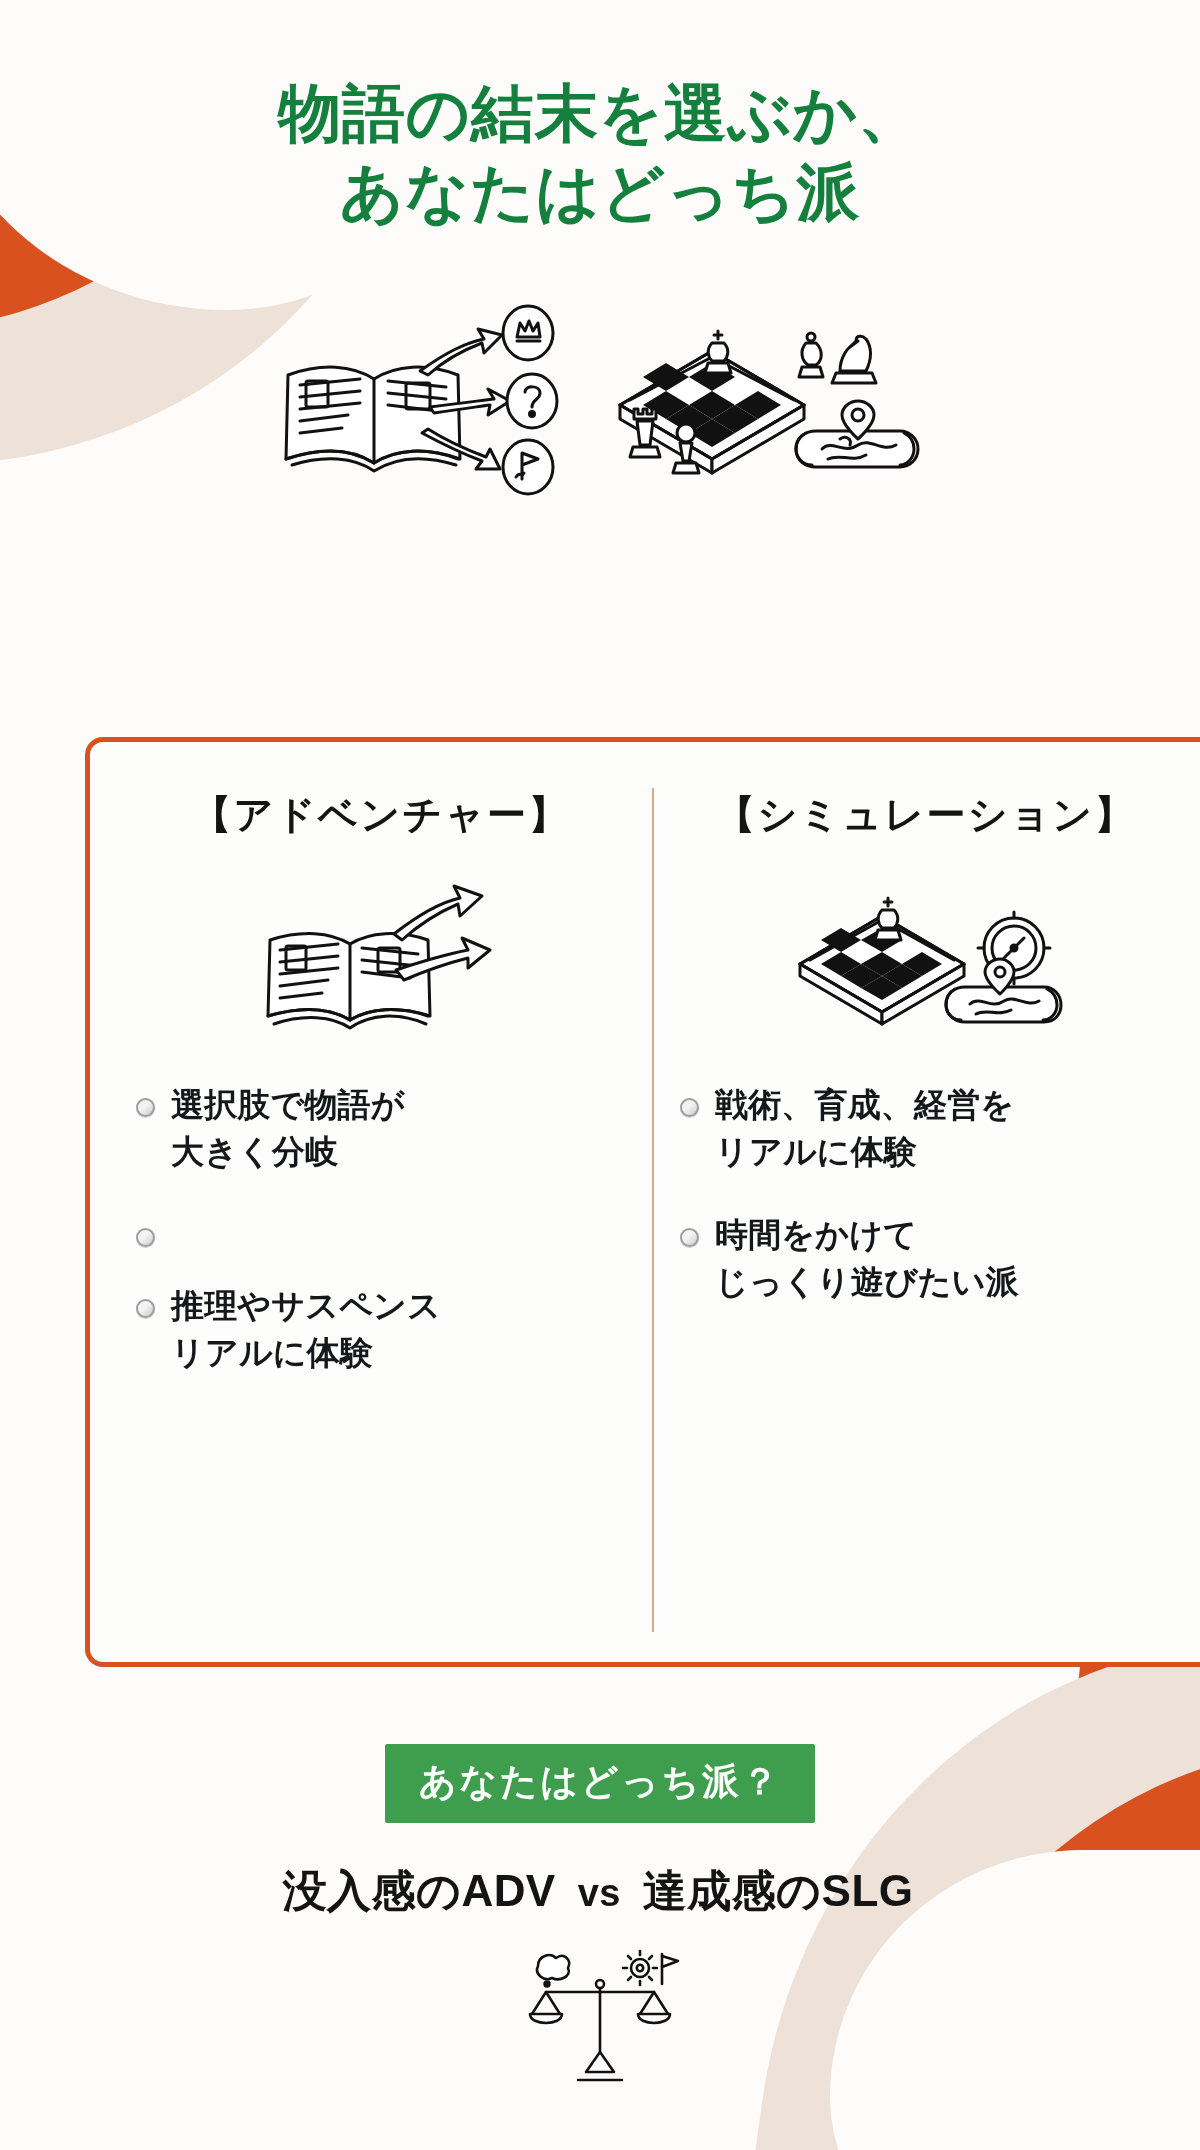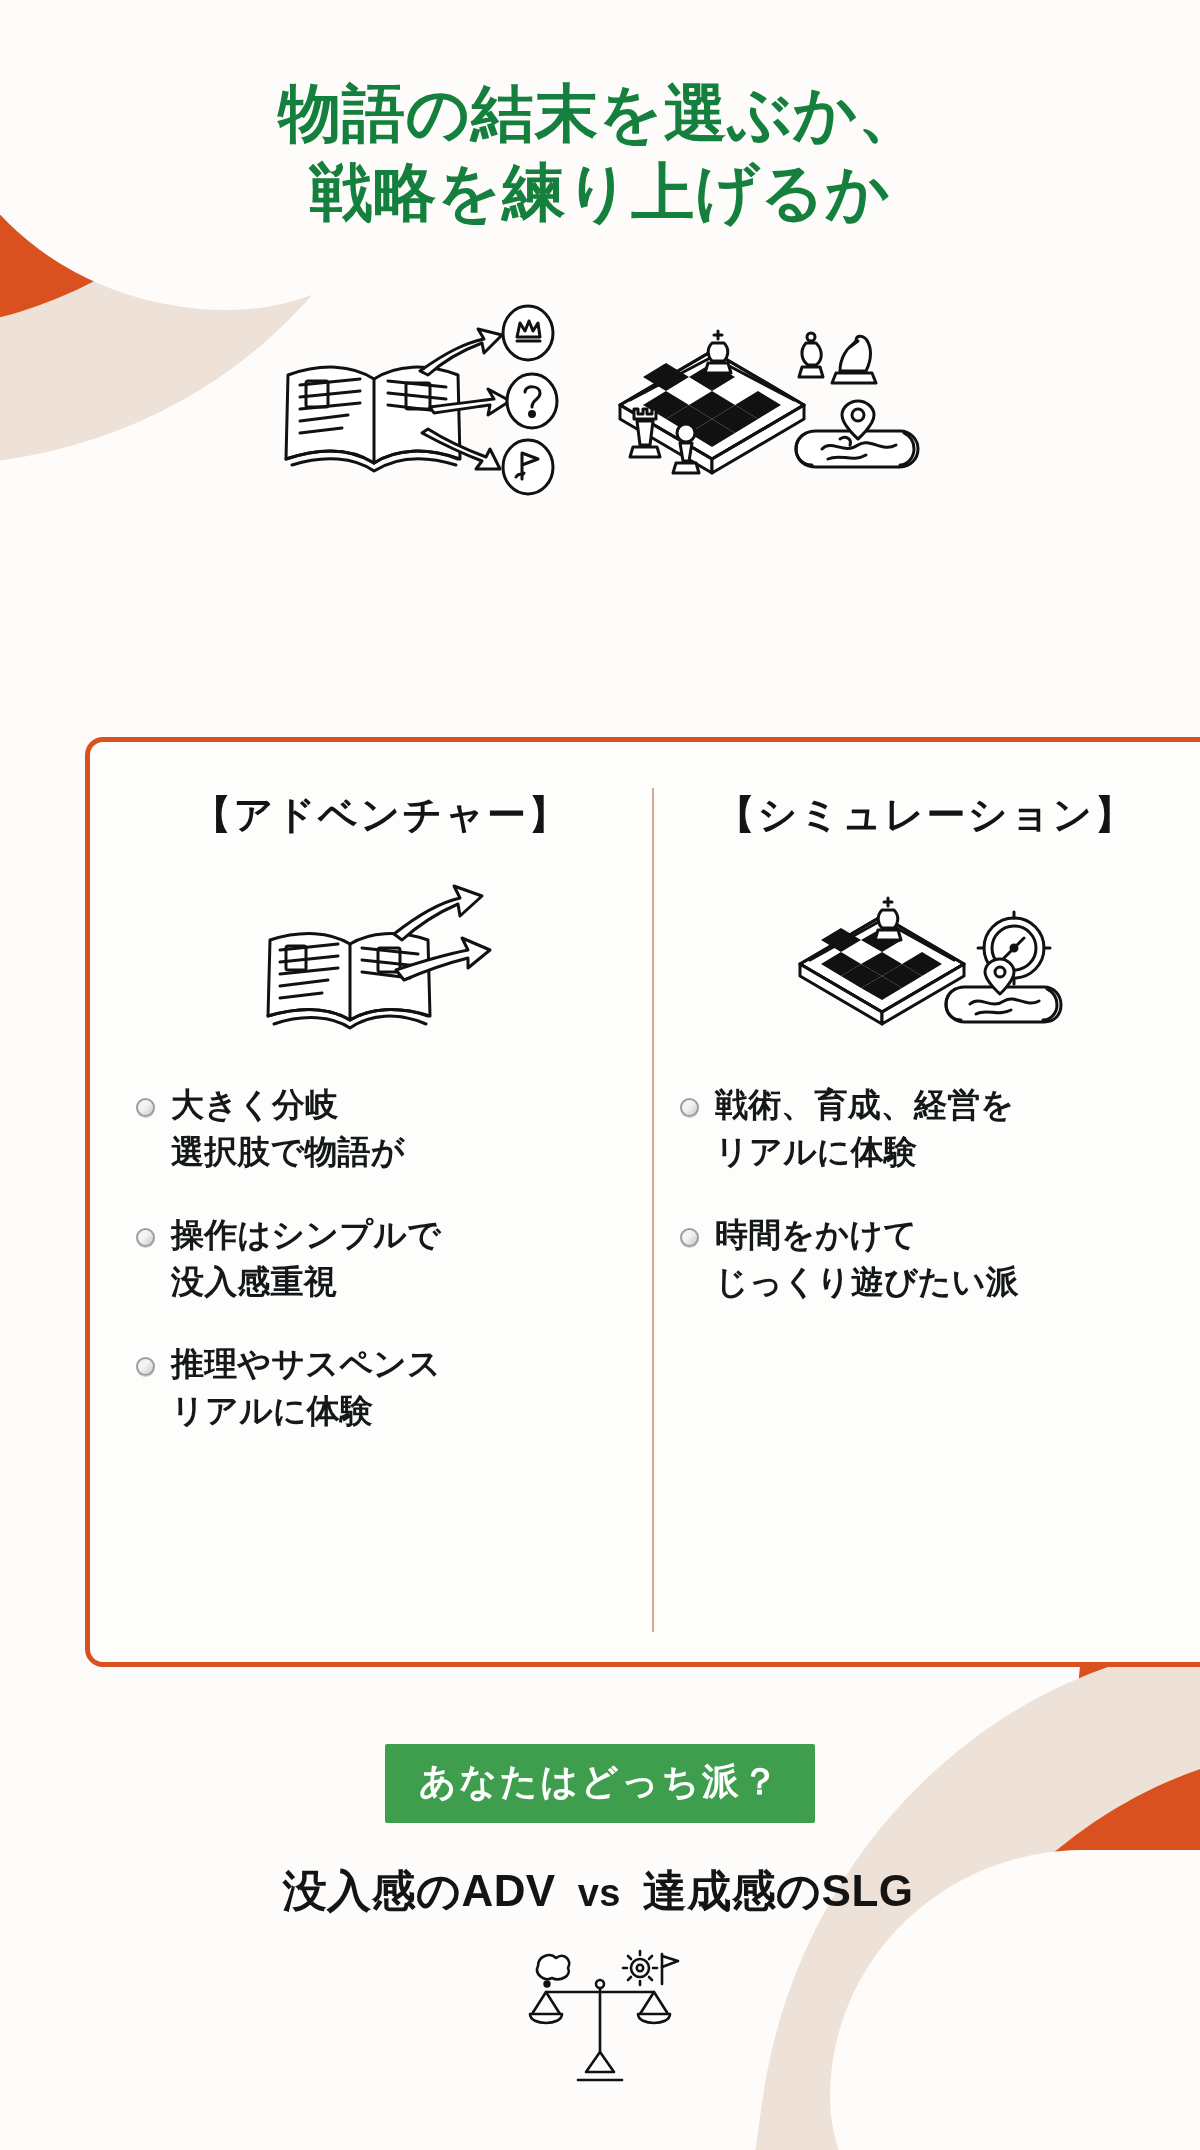--- a/index.html
+++ b/index.html
@@ -213,21 +213,21 @@
   <div class="blob blob-tl-white"></div>
 
   <div class="blob blob-r-strip-beige"></div>
   <div class="blob blob-r-strip"></div>
   <div class="blob blob-br-beige"></div>
   <div class="blob blob-br-orange"></div>
   <div class="blob blob-br-white"></div>
 
   <div class="headline">
     <span class="line">物語の結末を選ぶか、</span>
-    <span class="line">戦略を練り上げるか</span>
+    <span class="line">あなたはどっち派</span>
   </div>
 
   <div class="hero">
 
     <svg width="300" height="210" viewBox="0 0 300 210" fill="none" stroke="#111" stroke-width="3" stroke-linecap="round" stroke-linejoin="round">
       <path d="M18 78 L16 162 C52 150 82 152 104 166 C126 152 156 150 190 162 L188 78
                C156 66 126 68 104 82 C82 68 52 66 18 78 Z" fill="#fff"></path>
       <path d="M104 82 L104 166"></path>
       <path d="M30 88 L90 82 M30 100 L90 94 M30 112 L90 106 M30 124 L78 118 M30 136 L72 131"></path>
       <path d="M118 84 L176 90 M118 96 L176 102 M118 108 L168 114"></path>
@@ -333,30 +333,26 @@
                      C188 32 168 42 146 62 Z" fill="#fff"></path>
             <path d="M140 92 C170 82 192 76 212 72 L206 60 L234 72 L212 90 L212 80
                      C196 84 176 90 148 102 Z" fill="#fff"></path>
           </svg>
         </div>
 
         <ul class="bullets">
           <li>
             <span class="bullet-dot"></span>
             <span class="bullet-text">
+              <span>選択肢で物語が</span>
               <span>大きく分岐</span>
-              <span>選択肢で物語が</span>
             </span>
           </li>
           <li>
             <span class="bullet-dot"></span>
-            <span class="bullet-text">
-              <span>操作はシンプルで</span>
-              <span>没入感重視</span>
-            </span>
           </li>
           <li>
             <span class="bullet-dot"></span>
             <span class="bullet-text">
               <span>推理やサスペンス</span>
               <span>リアルに体験</span>
             </span>
           </li>
         </ul>
       </div>

